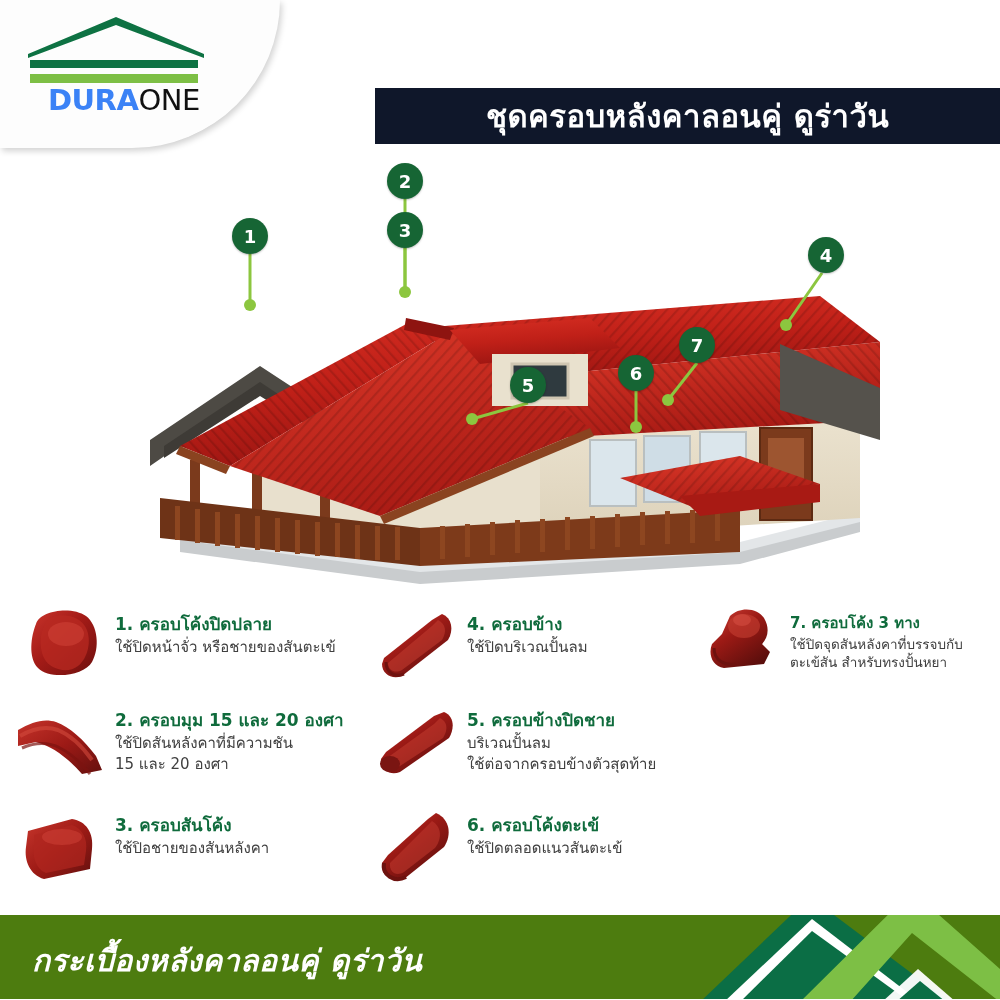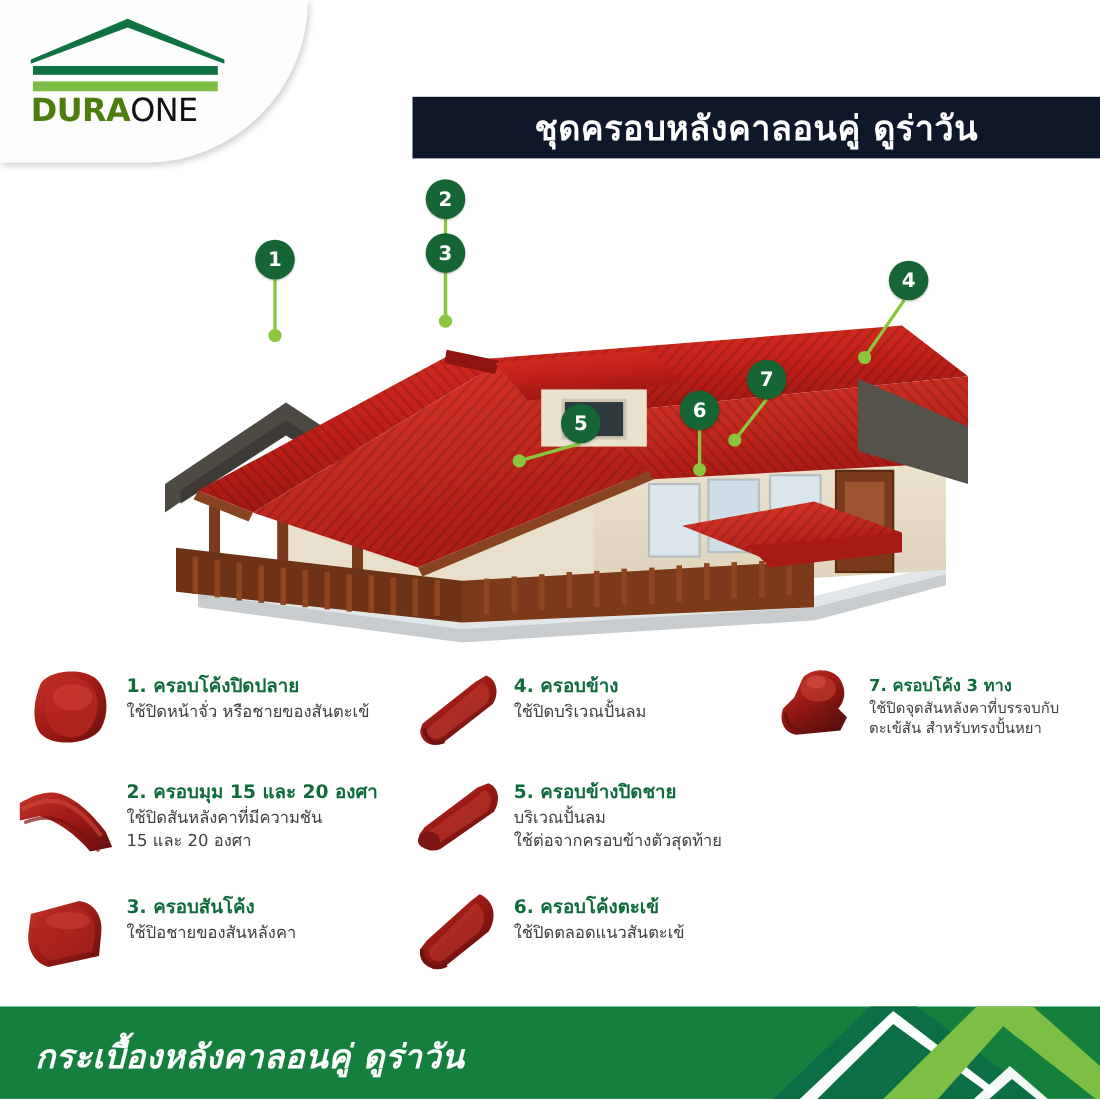--- a/index.html
+++ b/index.html
@@ -26,21 +26,21 @@
   }
   .logo-bar-light {
     position: absolute; left: 4px; top: 60px; width: 168px; height: 9px; background: #7dbf45;
   }
   .logo-text {
     position: absolute; left: 2px; top: 72px; width: 180px;
     font-family: "DejaVu Sans", sans-serif;
     font-size: 29px; font-weight: bold; letter-spacing: -0.5px; line-height: 1;
     white-space: nowrap;
   }
-  .logo-dura { color: #4d7c0f; }
+  .logo-dura { color: #3b82f6; margin-left: 20px; }
   .logo-one { color: #111111; font-weight: 500; }
 
   
   .header-banner {
     position: absolute; left: 375px; top: 88px; width: 625px; height: 56px;
     background: #0f172a;
     display: flex; align-items: center; justify-content: center;
   }
   .header-title {
     color: #ffffff;
@@ -86,21 +86,21 @@
     color: #404040; font-size: 15px; line-height: 1.35; margin-top: 2px;
   }
   .item-desc .line { display: block; white-space: nowrap; }
   .col-3 .item-title { font-size: 15px; }
   .col-3 .item-desc { font-size: 13.5px; }
   .col-3 .item-thumb { width: 90px; height: 80px; }
 
   
   .footer-banner {
     position: absolute; left: 0; top: 915px; width: 1000px; height: 84px;
-    background: #15803d; overflow: hidden;
+    background: #4d7c0f; overflow: hidden;
   }
   .footer-title {
     position: absolute; left: 32px; top: 22px;
     color: #ffffff; font-size: 30px; font-weight: bold;
     font-style: italic; letter-spacing: 0.5px;
   }
   .footer-chevrons { position: absolute; right: 0; top: -28px; width: 300px; height: 115px; }
 </style>
 </head>
 <body>

